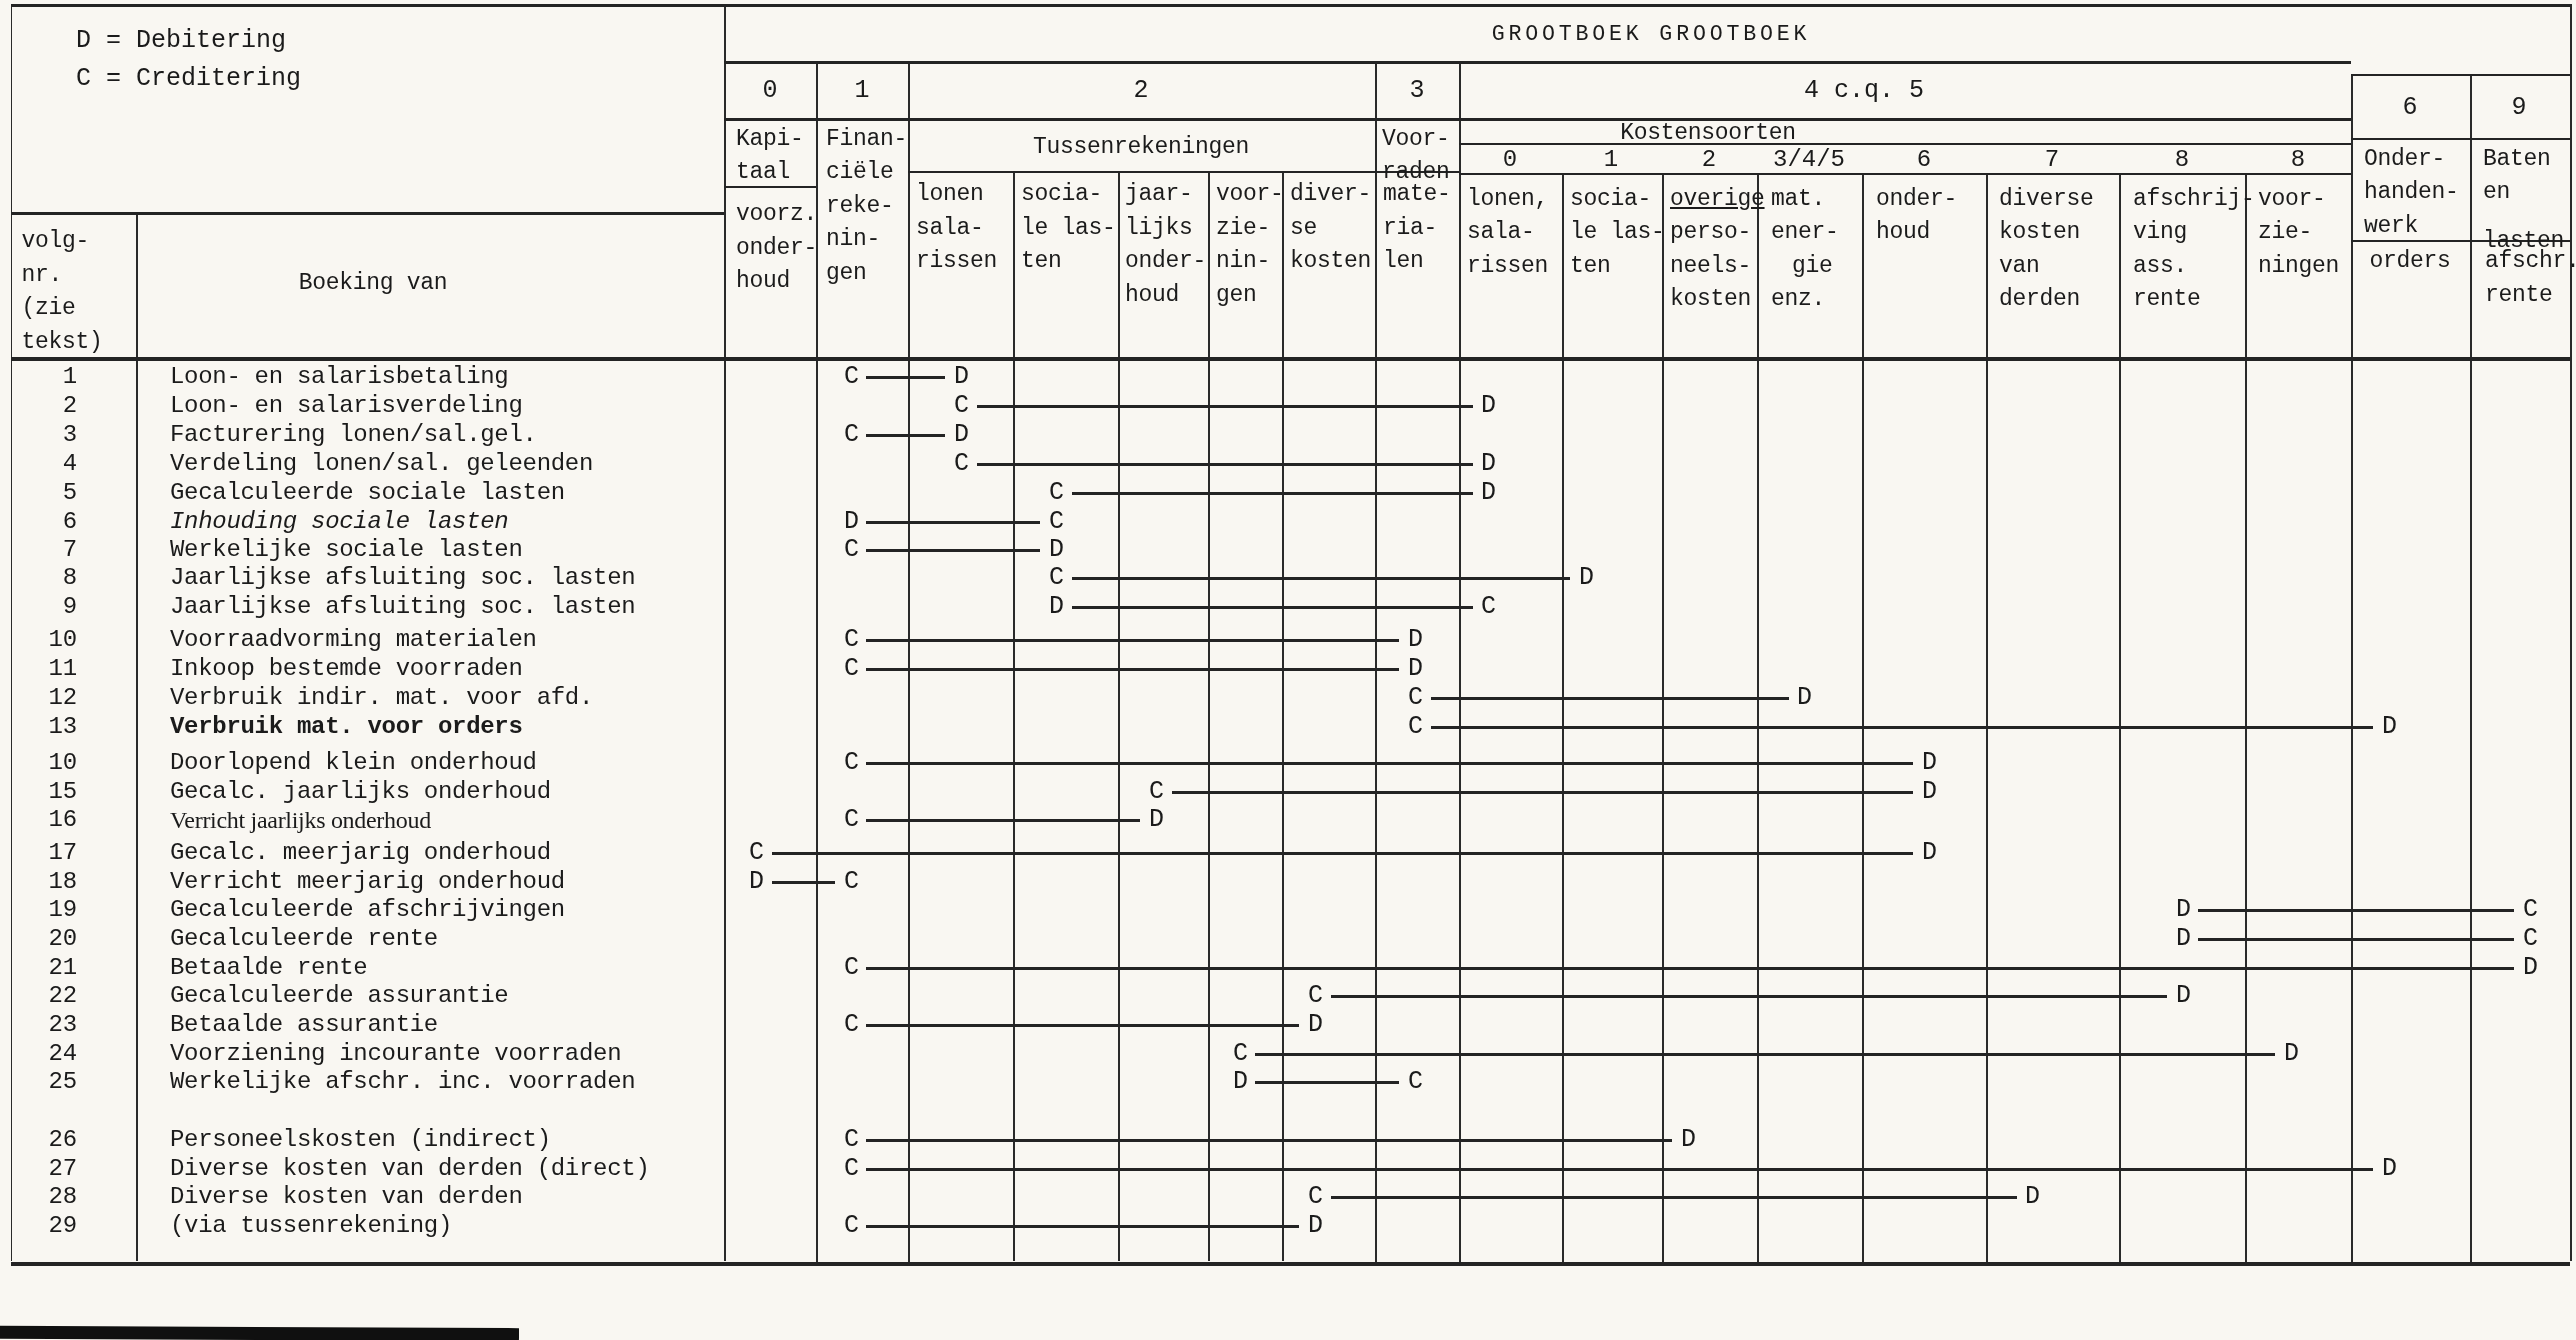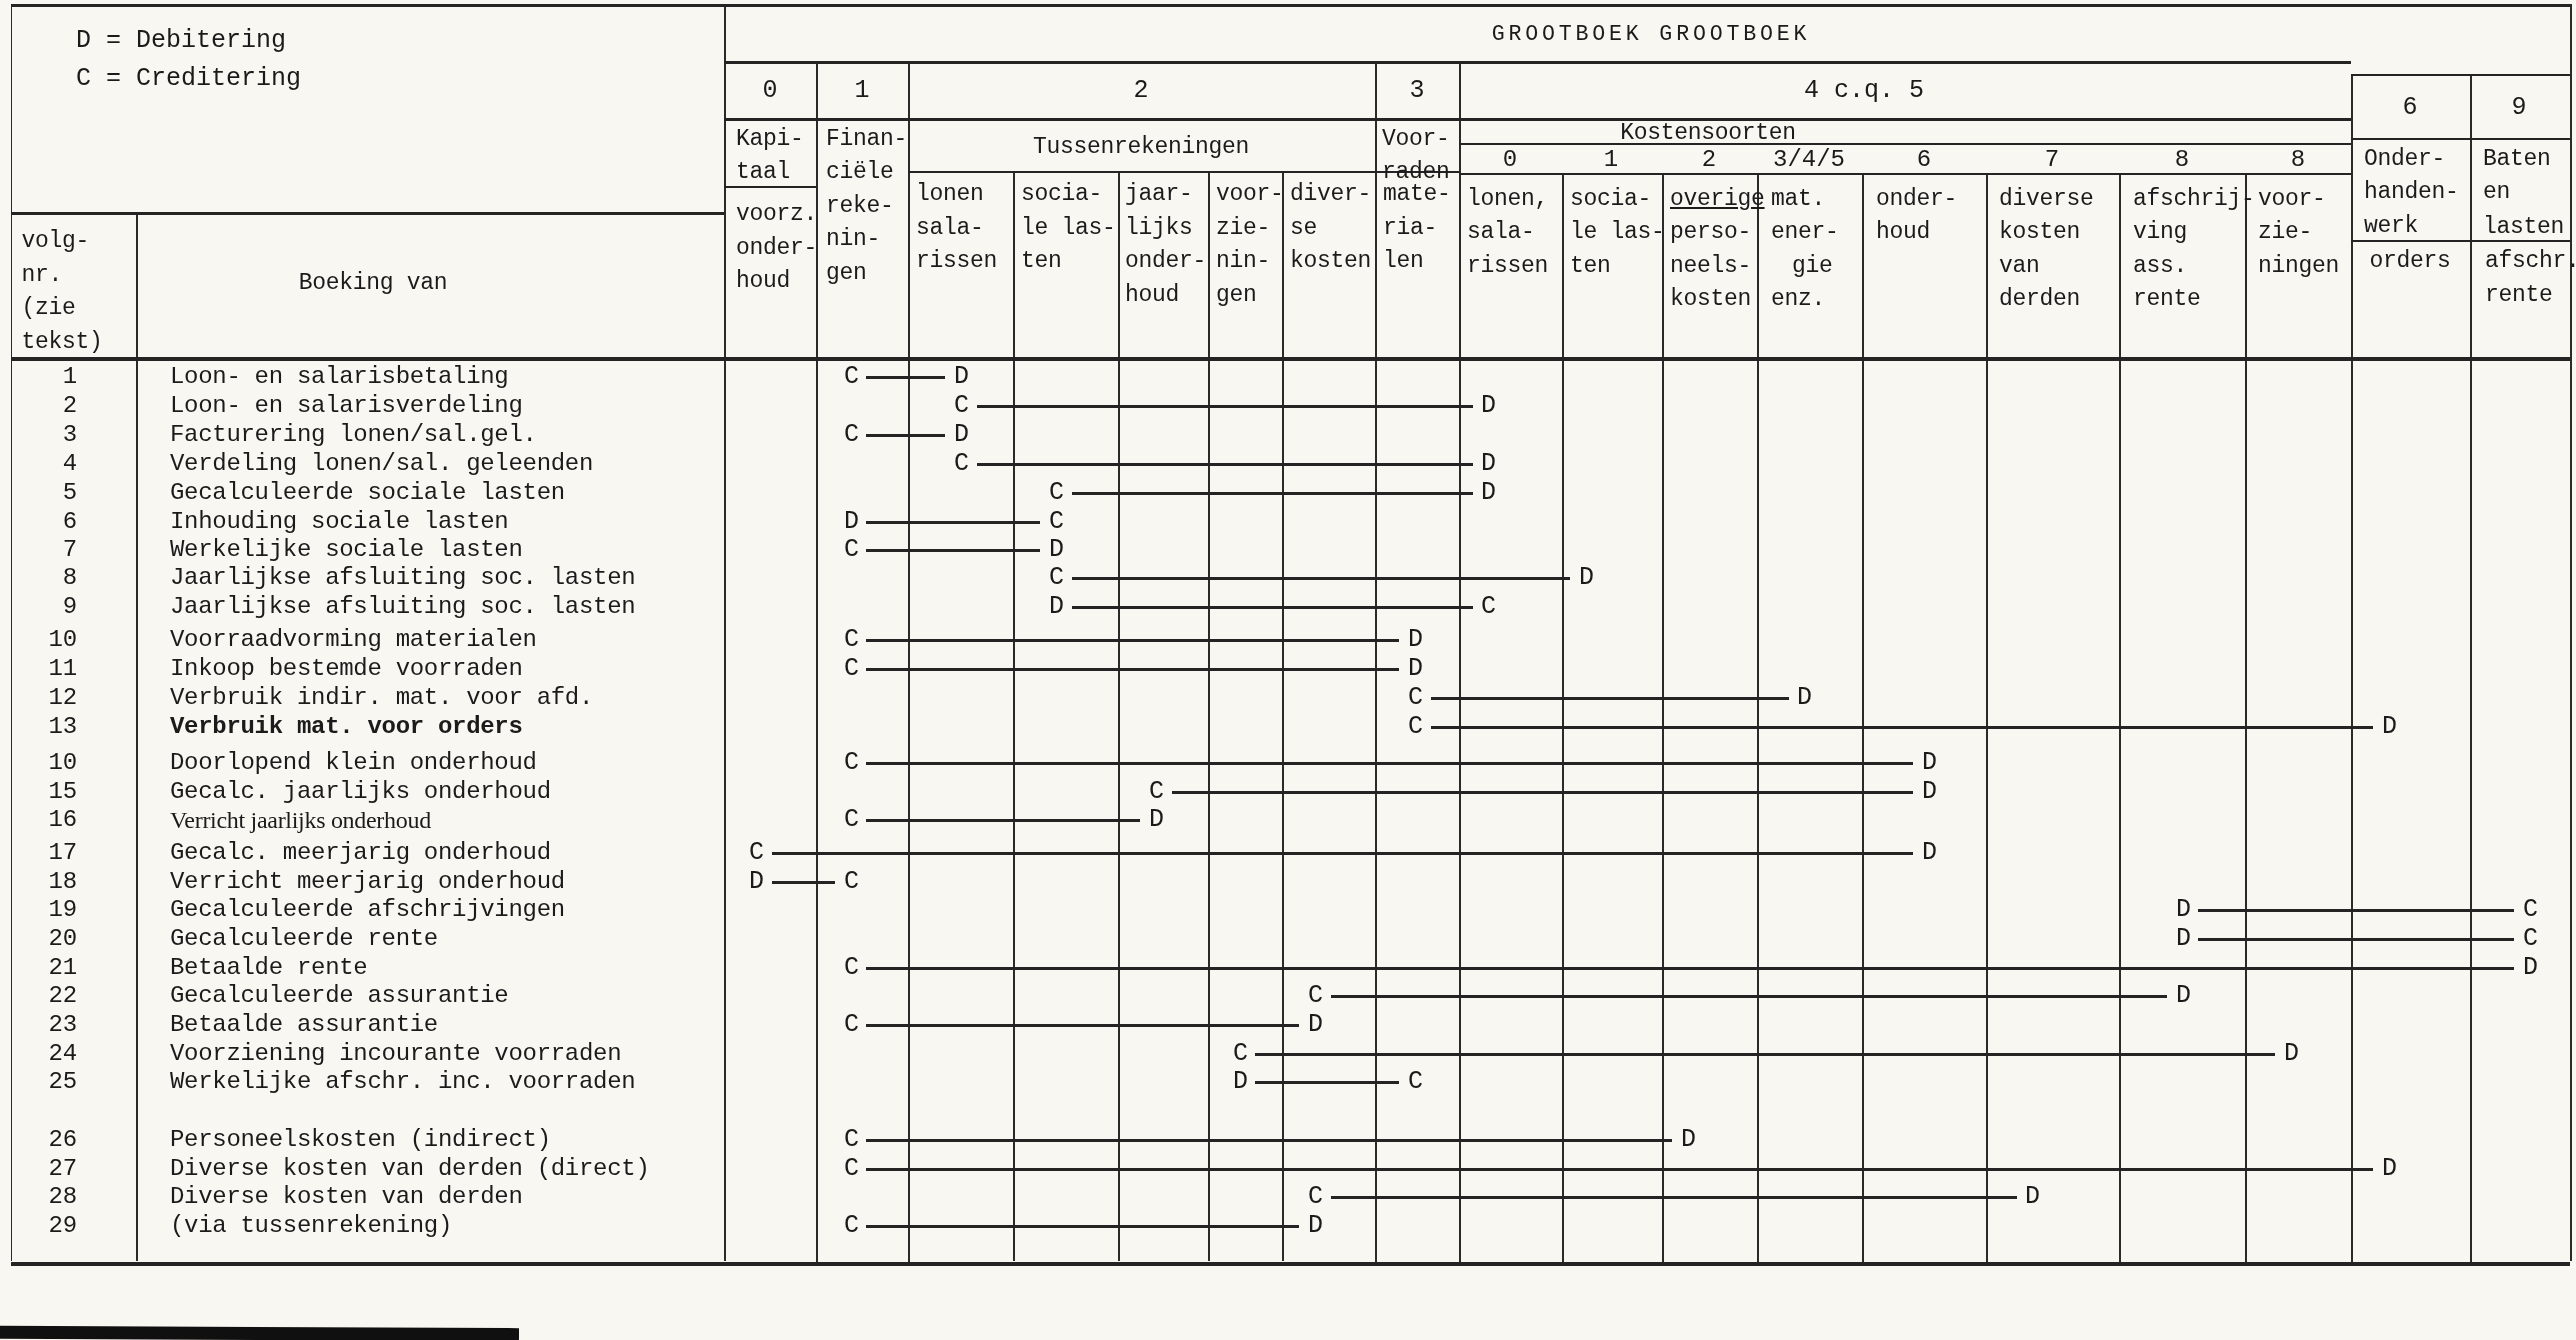--- a/index.html
+++ b/index.html
@@ -87,21 +87,21 @@
       <div class="abs t42" style="left: 826px; top: 256px;">gen</div>
       <div class="abs t42 ctr" style="left: 1141px; top: 130px;">Tussenrekeningen</div>
       <div class="abs t42" style="left: 1382px; top: 122px;">Voor-</div>
       <div class="abs t42" style="left: 1382px; top: 155px;">raden</div>
       <div class="abs t42 ctr" style="left: 1708px; top: 116px;">Kostensoorten</div>
       <div class="abs t42" style="left: 2364px; top: 142px;">Onder-</div>
       <div class="abs t42" style="left: 2364px; top: 175px;">handen-</div>
       <div class="abs t42" style="left: 2364px; top: 209px;">werk</div>
       <div class="abs t42" style="left: 2483px; top: 142px;">Baten</div>
       <div class="abs t42" style="left: 2483px; top: 175px;">en</div>
-      <div class="abs t42" style="left: 2483px; top: 210px;">lasten</div>
+      <div class="abs t42" style="left: 2483px; top: 224px;">lasten</div>
       <div class="abs t42" style="left: 916px; top: 177px;">lonen</div>
       <div class="abs t42" style="left: 916px; top: 211px;">sala-</div>
       <div class="abs t42" style="left: 916px; top: 244px;">rissen</div>
       <div class="abs t42" style="left: 1021px; top: 177px;">socia-</div>
       <div class="abs t42" style="left: 1021px; top: 211px;">le las-</div>
       <div class="abs t42" style="left: 1021px; top: 244px;">ten</div>
       <div class="abs t42" style="left: 1125px; top: 177px;">jaar-</div>
       <div class="abs t42" style="left: 1125px; top: 211px;">lijks</div>
       <div class="abs t42" style="left: 1125px; top: 244px;">onder-</div>
       <div class="abs t42" style="left: 1125px; top: 278px;">houd</div>
@@ -172,21 +172,21 @@
       <div class="abs t44" style="left: 170px; top: 450px;">Verdeling lonen/sal. geleenden</div>
       <div class="hl" style="left: 977px; top: 463px; width: 496px; height: 2.7px;"></div>
       <div class="mark" style="left: 949px; top: 449px;">C</div>
       <div class="mark" style="left: 1476px; top: 449px;">D</div>
       <div class="volg t44" style="top: 479px;">5</div>
       <div class="abs t44" style="left: 170px; top: 479px;">Gecalculeerde sociale lasten</div>
       <div class="hl" style="left: 1072px; top: 492px; width: 401px; height: 2.7px;"></div>
       <div class="mark" style="left: 1044px; top: 478px;">C</div>
       <div class="mark" style="left: 1476px; top: 478px;">D</div>
       <div class="volg t44" style="top: 508px;">6</div>
-      <div class="abs t44" style="left: 170px; top: 508px;">Inhouding sociale lasten</div>
+      <div class="abs t44" style="left: 170px; top: 508px; font-style: italic;">Inhouding sociale lasten</div>
       <div class="hl" style="left: 866px; top: 521px; width: 174px; height: 2.7px;"></div>
       <div class="mark" style="left: 839px; top: 507px;">D</div>
       <div class="mark" style="left: 1044px; top: 507px;">C</div>
       <div class="volg t44" style="top: 536px;">7</div>
       <div class="abs t44" style="left: 170px; top: 536px;">Werkelijke sociale lasten</div>
       <div class="hl" style="left: 866px; top: 549px; width: 174px; height: 2.7px;"></div>
       <div class="mark" style="left: 839px; top: 535px;">C</div>
       <div class="mark" style="left: 1044px; top: 535px;">D</div>
       <div class="volg t44" style="top: 564px;">8</div>
       <div class="abs t44" style="left: 170px; top: 564px;">Jaarlijkse afsluiting soc. lasten</div>

